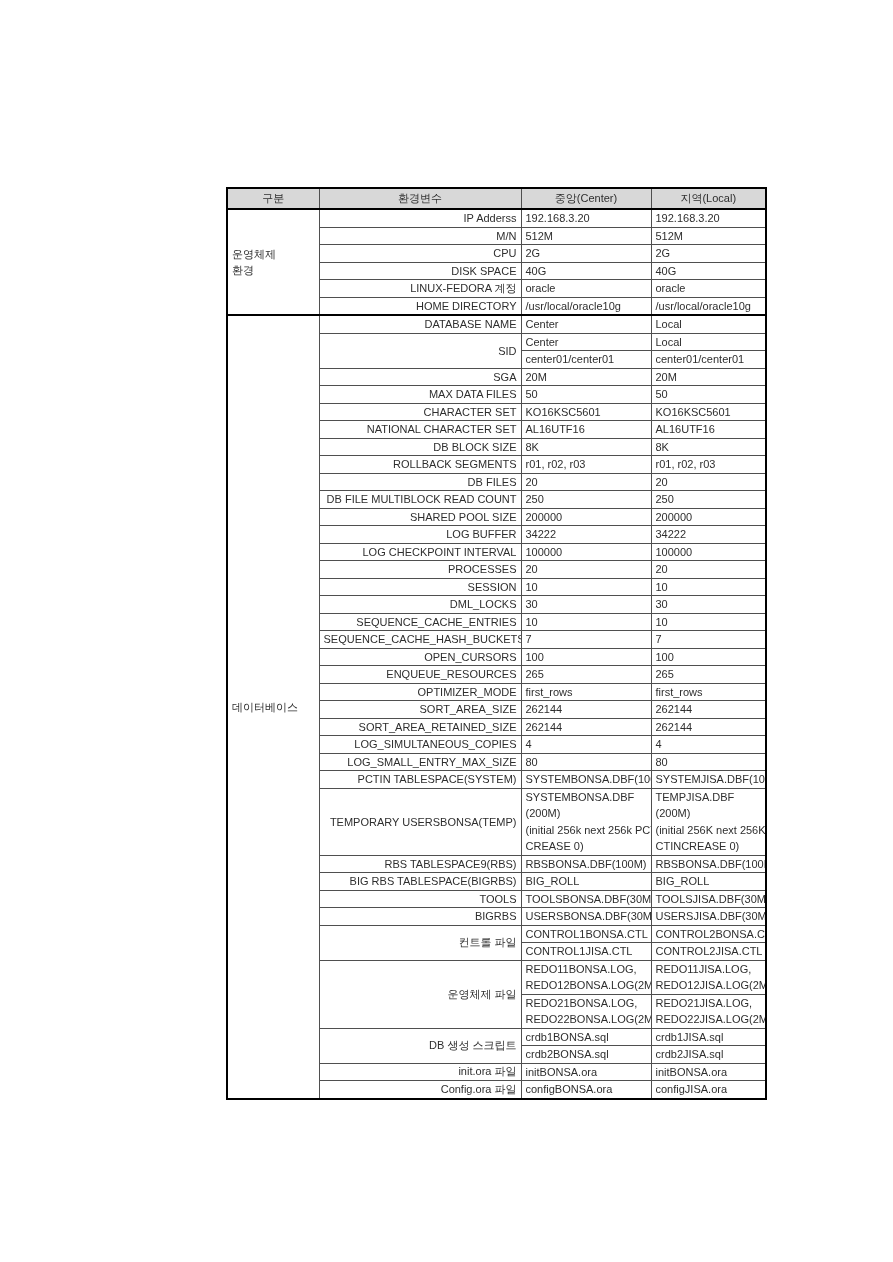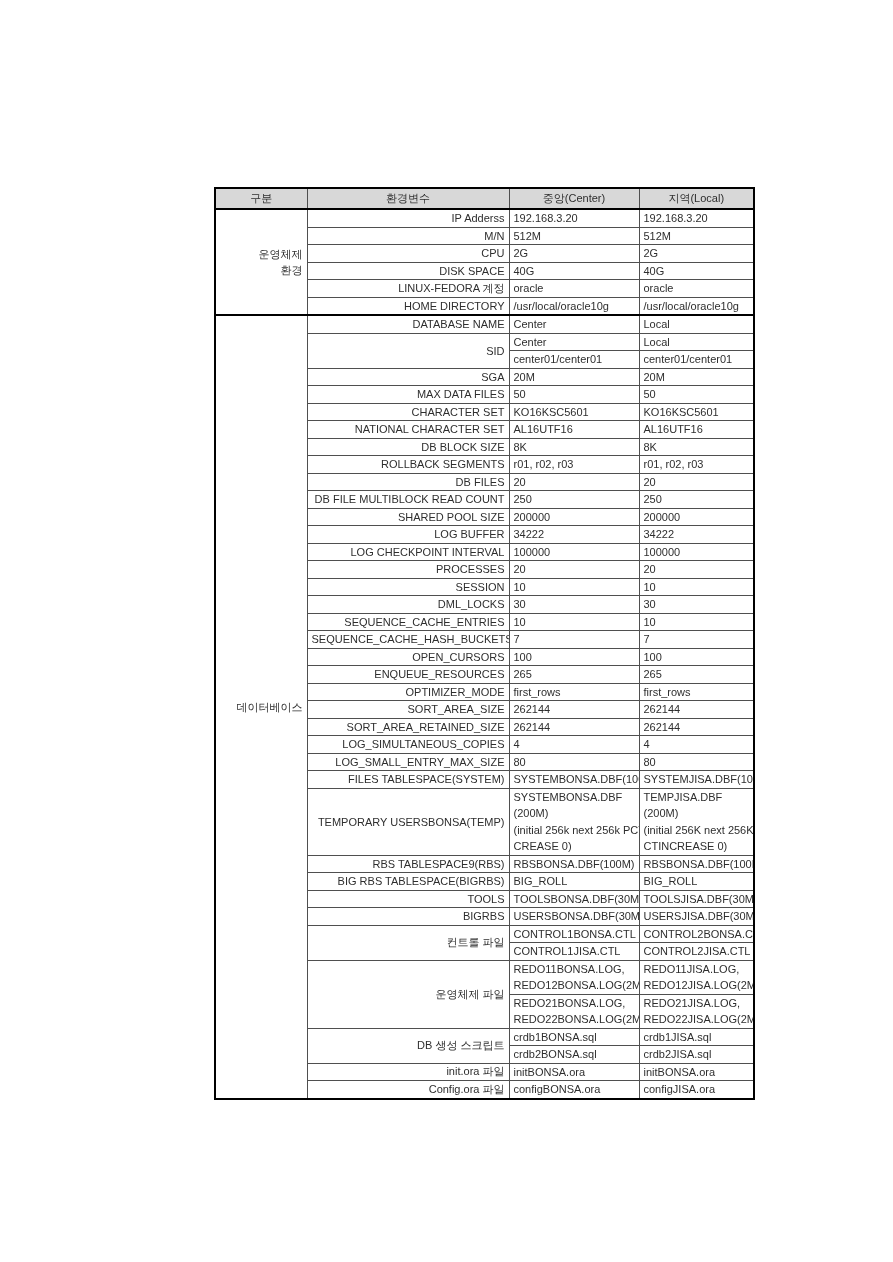--- a/index.html
+++ b/index.html
@@ -10,21 +10,21 @@
   }
   .page {
     position: relative;
     width: 893px;
     height: 1262px;
     background: #ffffff;
     overflow: hidden;
   }
   .table-wrap {
     position: absolute;
-    left: 214px;
+    left: 226px;
     top: 187px;
   }
   table.config-table {
     border-collapse: collapse;
     table-layout: fixed;
     width: 539px;
     border: 2px solid #000000;
     font-size: 11px;
     color: #2e2e2e;
   }
@@ -38,21 +38,21 @@
   }
   table.config-table thead th {
     background: #d8d8d8;
     font-weight: normal;
     text-align: center;
     height: 19px;
     line-height: 19px;
     border-bottom: 2px solid #000000;
   }
   td.cat {
-    text-align: right;
+    text-align: left;
   }
   td.lbl {
     text-align: right;
   }
   td.val {
     text-align: left;
   }
   .line {
     height: 16.5px;
     line-height: 16.5px;
@@ -370,21 +370,21 @@
           <tr>
             <td rowspan="1" class="lbl">LOG_SMALL_ENTRY_MAX_SIZE</td>
             <td class="val">
               <div class="line">80</div>
             </td>
             <td class="val">
               <div class="line">80</div>
             </td>
           </tr>
           <tr>
-            <td rowspan="1" class="lbl">FILES TABLESPACE(SYSTEM)</td>
+            <td rowspan="1" class="lbl">PCTIN TABLESPACE(SYSTEM)</td>
             <td class="val">
               <div class="line">SYSTEMBONSA.DBF(100M)</div>
             </td>
             <td class="val">
               <div class="line">SYSTEMJISA.DBF(100M)</div>
             </td>
           </tr>
           <tr>
             <td rowspan="1" class="lbl">TEMPORARY USERSBONSA(TEMP)</td>
             <td class="val">

